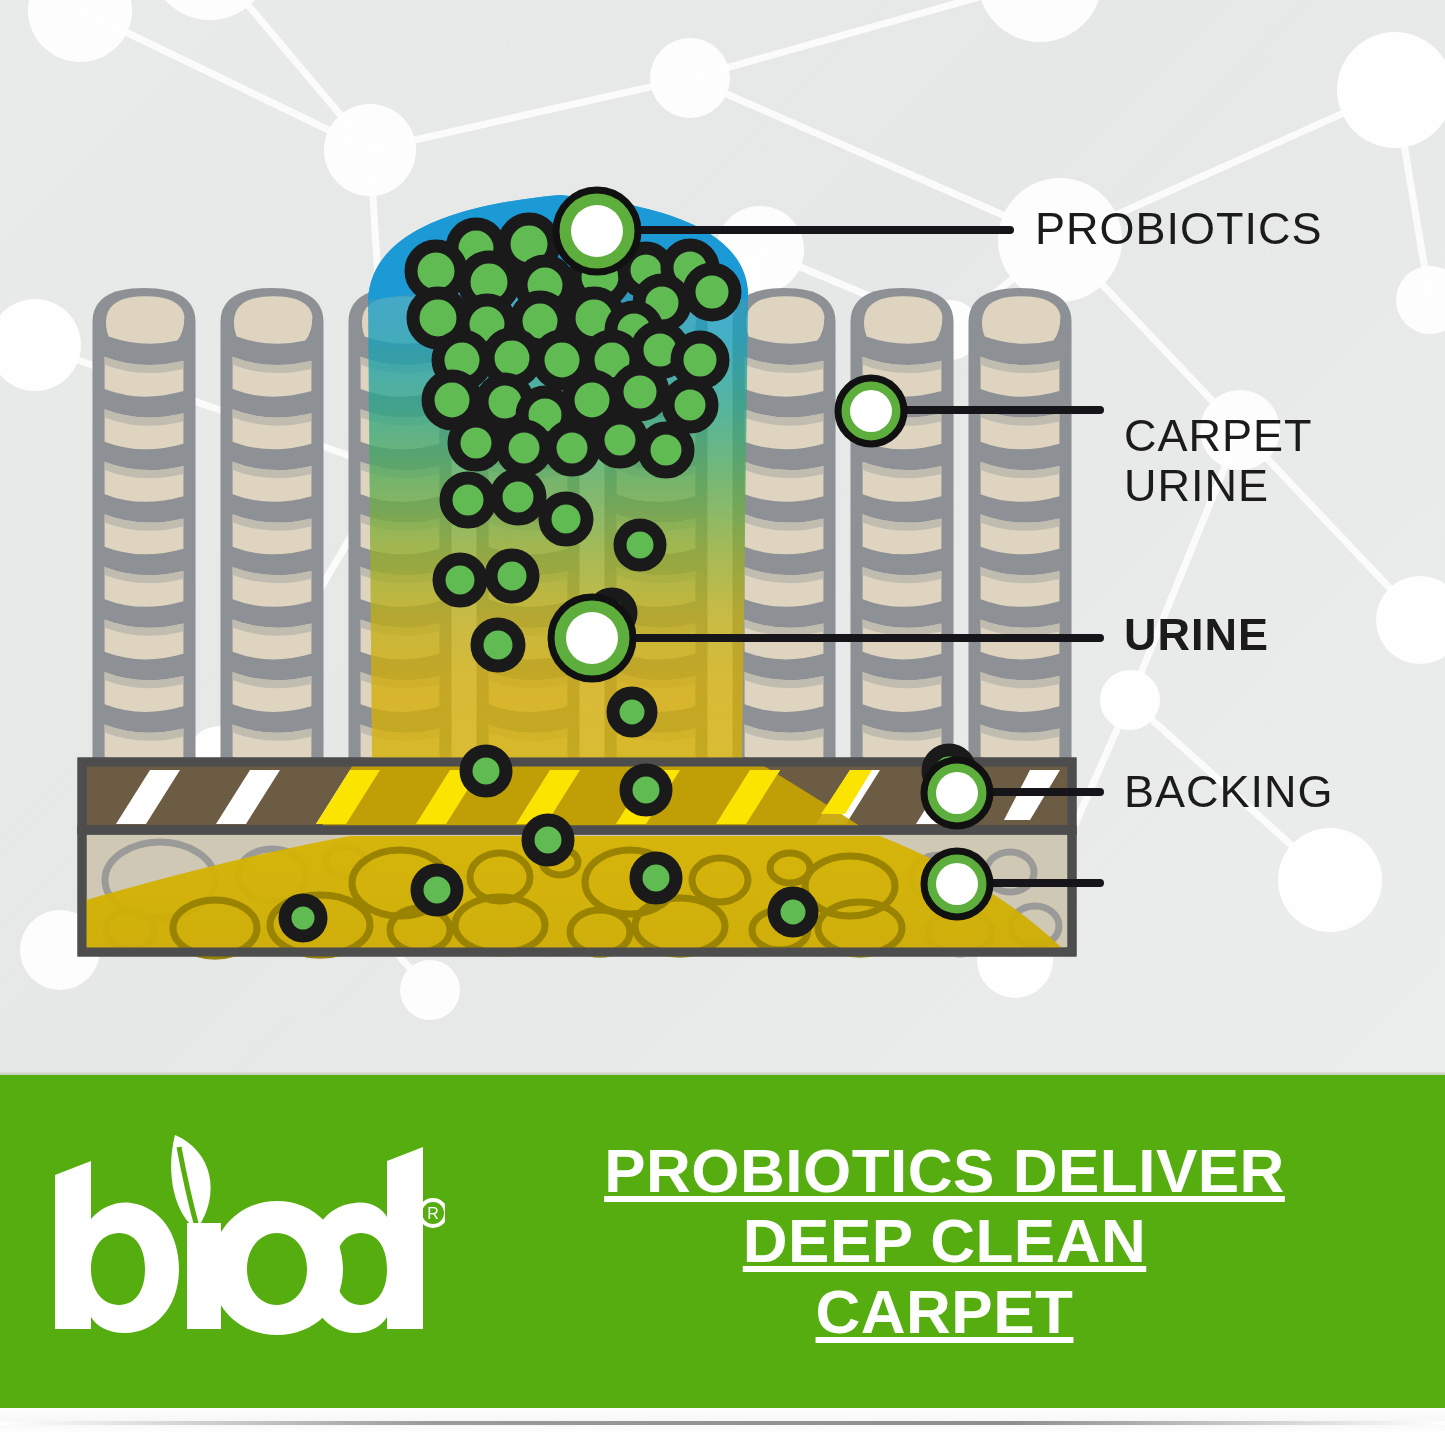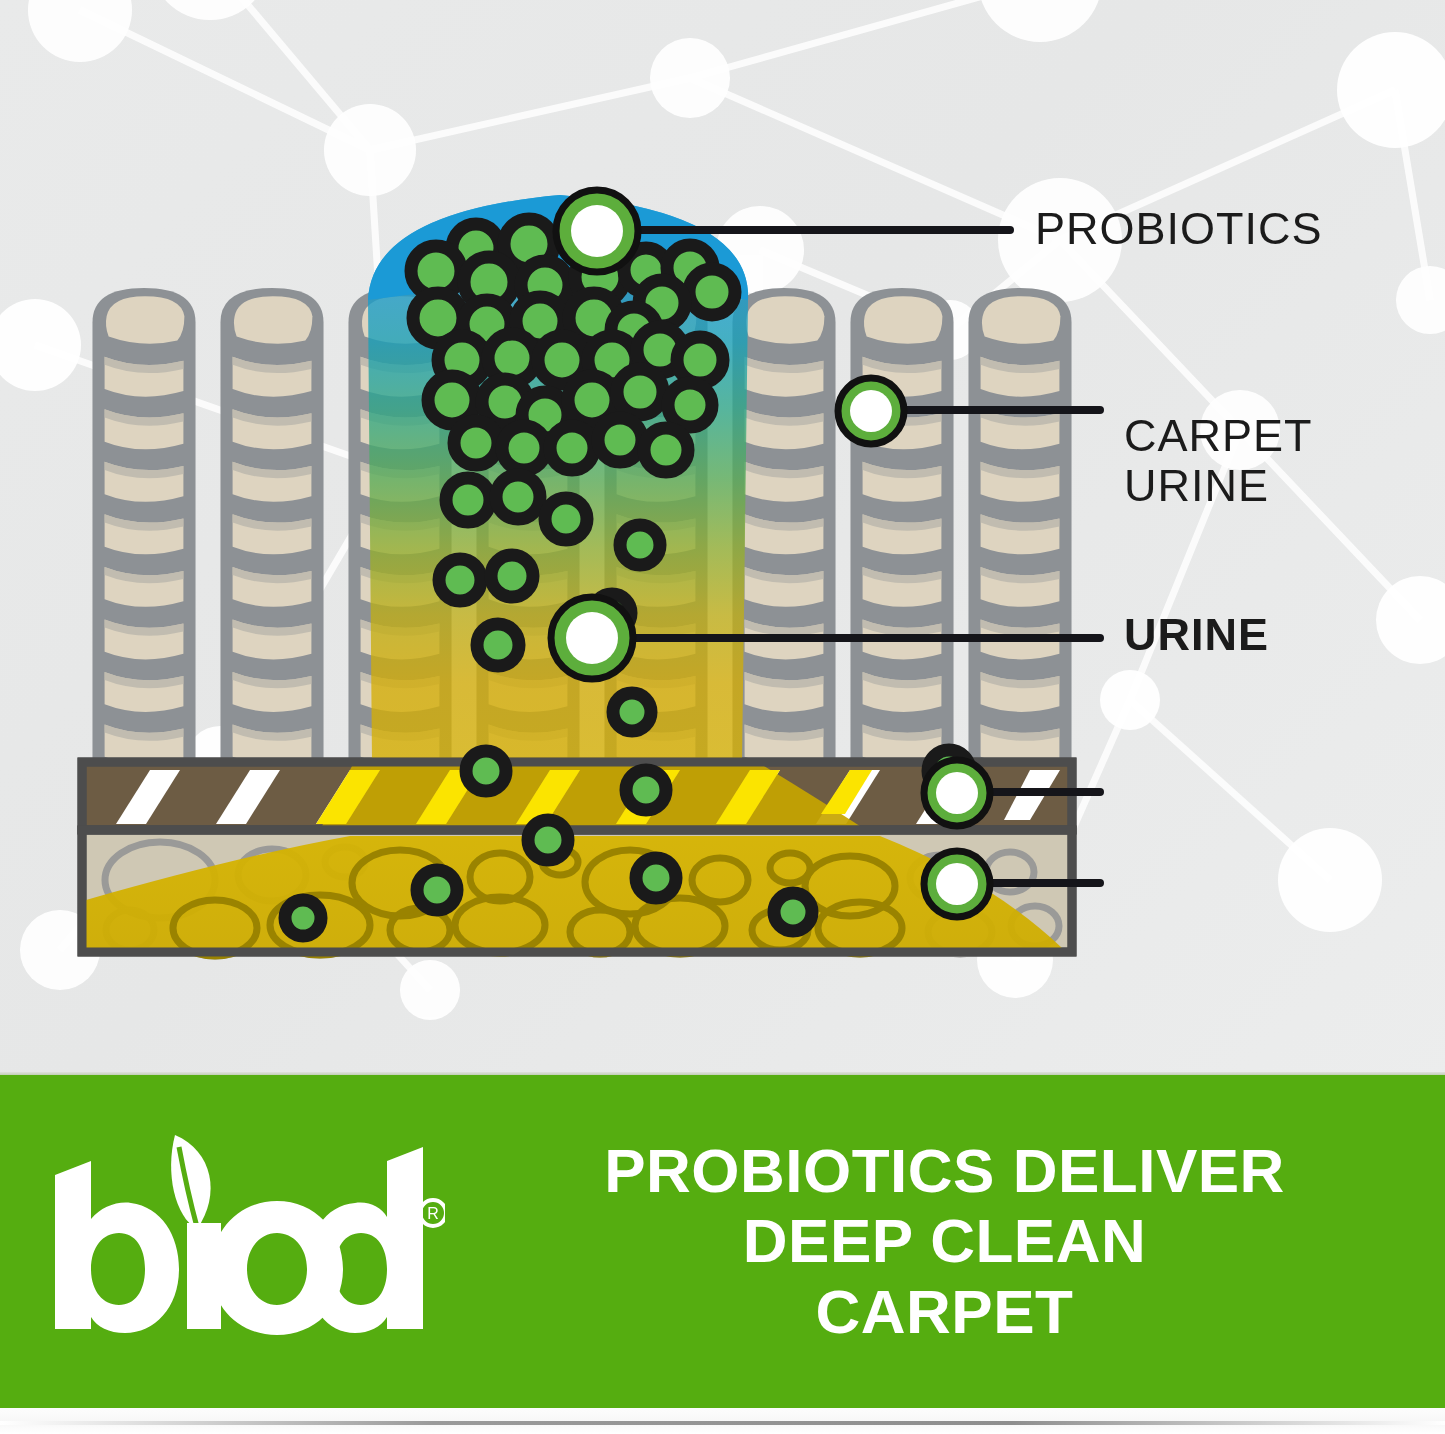--- a/index.html
+++ b/index.html
@@ -29,20 +29,21 @@
   #banner{
     position:absolute;left:0;top:1075px;width:1445px;height:333px;
     background:#55ad10;display:flex;align-items:center;
   }
   #banner .logo{width:470px;display:flex;align-items:center;justify-content:center;
     position:relative;height:100%;}
   #banner .tag{
     flex:1;color:#ffffff;text-align:center;font-size:62px;font-weight:bold;
     letter-spacing:0.5px;line-height:1.13;padding-right:26px;
     font-family:"Liberation Sans", sans-serif;
+    text-decoration:underline;
   }
   #bannerTopEdge{position:absolute;left:0;top:1072px;width:1445px;height:4px;
     background:linear-gradient(to bottom,#dfe0de,#b8c9a6);}
   #bannerBottom{position:absolute;left:0;top:1408px;width:1445px;height:26px;
     background:linear-gradient(to bottom,#fdfdfd 0%,#f7f7f7 55%,#ffffff 100%);}
   #bannerBottomLine{position:absolute;left:0;top:1421px;width:1445px;height:4px;
     background:linear-gradient(to right,#ffffff,#9a9a9a 30%,#8e8e8e 70%,#ffffff);}
 
   .logosvg{position:absolute;left:50%;top:50%;transform:translate(-50%,-50%);}
 </style>
@@ -330,20 +331,21 @@
       </g>
     </svg>
 
     <div class="label" style="left:1035px;top:205px;">PROBIOTICS</div>
 
     <div class="label" style="left:1124px;top:388px;margin-top:24px;">CARPET</div>
     <div class="label" style="left:1124px;top:462px;">URINE</div>
 
     <div class="label" style="left:1124px;top:611px;font-weight:bold;">URINE</div>
 
+    <div class="label" style="left:1124px;top:768px;">BACKING</div>
 
   </div>
 
   <div id="bannerTopEdge"></div>
 
   <div id="banner">
     <div class="logo">
       <svg class="logosvg" width="420" height="250" viewBox="0 0 420 250">
 
         <path d="M150 18 C188 34 196 78 172 112 C150 100 140 56 150 18 Z" fill="#ffffff"></path>

